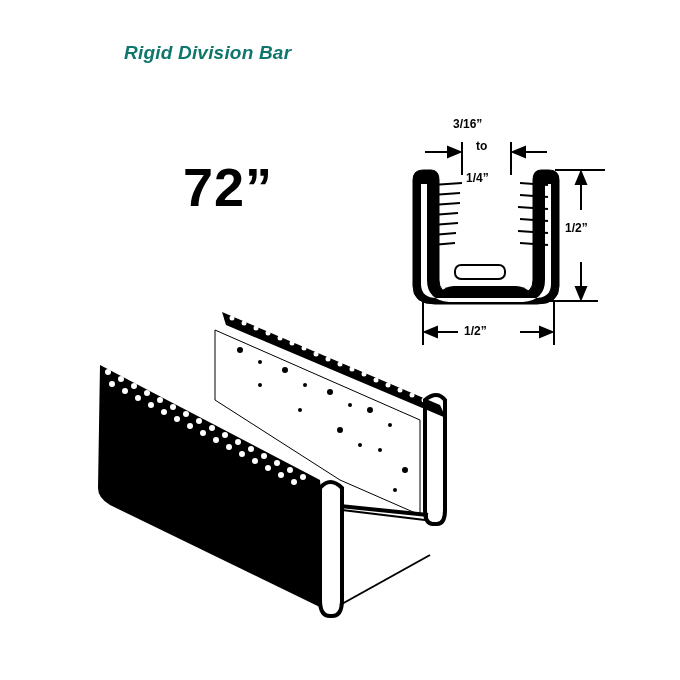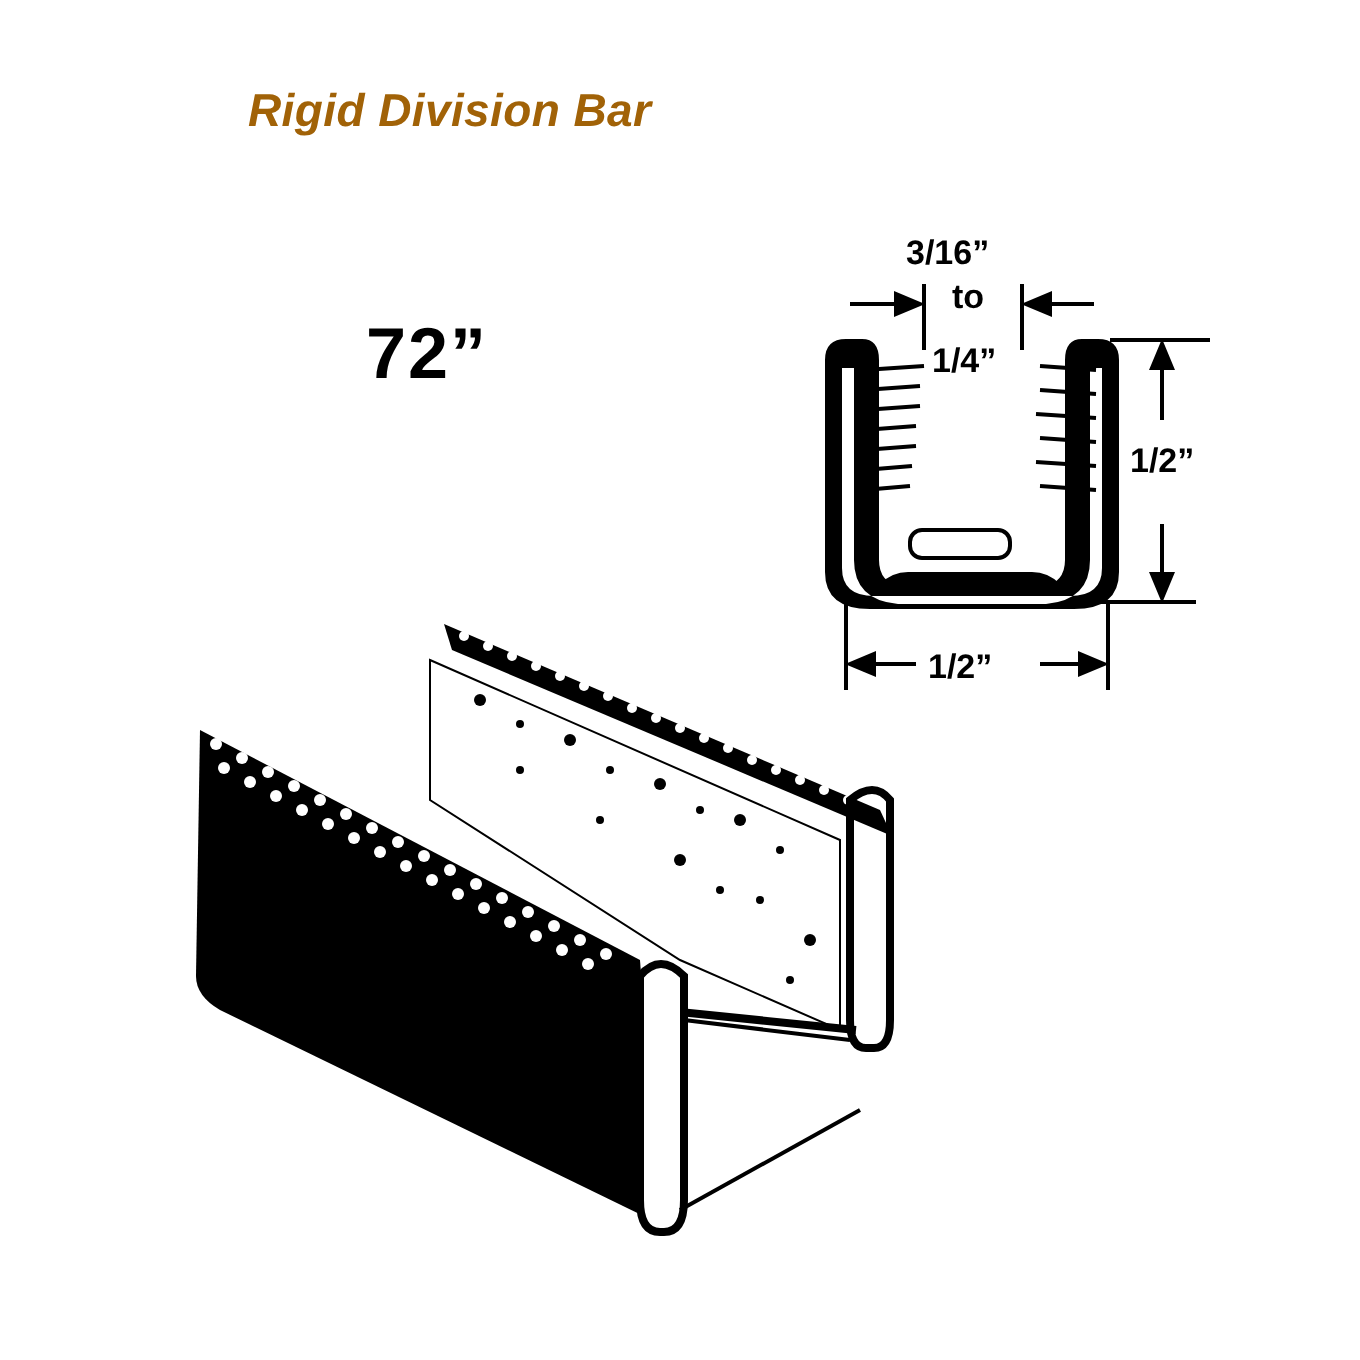--- a/index.html
+++ b/index.html
@@ -1,19 +1,19 @@
 <!DOCTYPE html>
 <html><head>
 <meta charset="utf-8">
 <style>
   html, body { margin:0; padding:0; background:#ffffff; }
   #canvas { position:relative; width:680px; height:680px; background:#ffffff; overflow:hidden; }
-  .title { position:absolute; left:124px; top:42px; font-family:"Liberation Sans", sans-serif; font-weight:bold; font-style:italic; font-size:23px; color:#a16207; letter-spacing:0.2px; }
-  .length { position:absolute; left:183px; top:156px; font-family:"Liberation Sans", sans-serif; font-weight:bold; font-size:36px; color:#000; letter-spacing:1px; }
-  .dim { position:absolute; font-family:"Liberation Sans", sans-serif; font-weight:bold; font-size:17px; color:#000; background:#fff; line-height:1; }
+  .title { position:absolute; left:124px; top:42px; font-family:"Liberation Sans", sans-serif; font-weight:bold; font-style:italic; font-size:19px; color:#0f766e; letter-spacing:0.2px; }
+  .length { position:absolute; left:183px; top:156px; font-family:"Liberation Sans", sans-serif; font-weight:bold; font-size:54px; color:#000; letter-spacing:1px; }
+  .dim { position:absolute; font-family:"Liberation Sans", sans-serif; font-weight:bold; font-size:12px; color:#000; background:#fff; line-height:1; }
   svg { position:absolute; left:0; top:0; }
 </style>
 </head>
 <body>
 
 <div id="canvas">
 
   <div class="title">Rigid Division Bar</div>
   <div class="length">72”</div>
 

